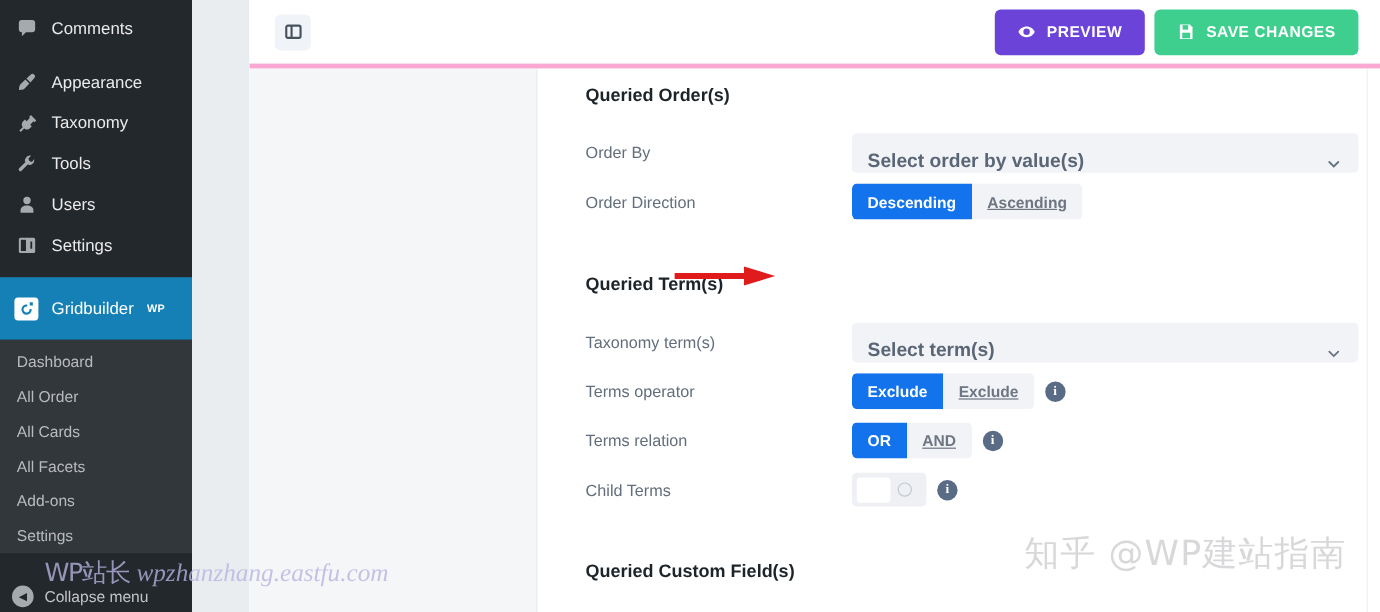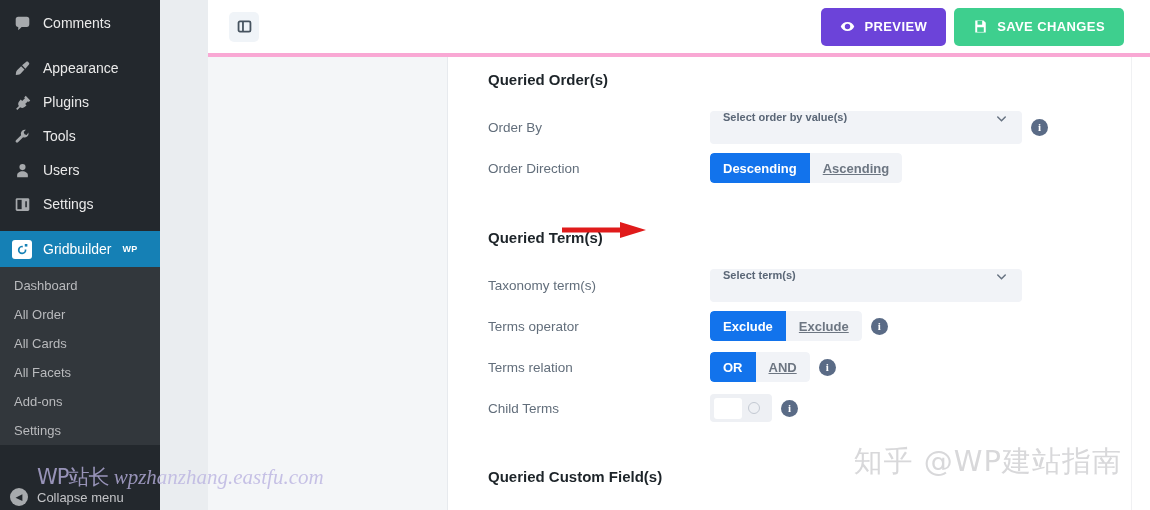--- a/index.html
+++ b/index.html
@@ -39,21 +39,21 @@
     display: inline-flex;
     align-items: center; justify-content: center;
     color: #a7aaad;
     flex: 0 0 20px;
   }
   .wp-menu-item .ic svg { display: block; }
   .wp-menu-item.active {
     background: #1580b5;
     color: #ffffff;
     position: relative;
-    height: 36px;
+    height: 52px;
   }
   .wp-menu-item.active .ic {
     color: #1580b5;
     background: #ffffff;
     border-radius: 3px;
     width: 19px; height: 19px;
   }
   .wp-menu-item.active::after {
     content: "";
     position: absolute;
@@ -235,28 +235,28 @@
     font-size: 13.5px;
     color: #626e7b;
   }
   .row-ctl {
     display: flex;
     align-items: center;
     gap: 9px;
   }
 
   .select {
-    width: 312px;
+    width: 422px;
     height: 33px;
     background: #f1f3f7;
     border-radius: 4px;
     display: flex;
-    align-items: flex-start;
+    align-items: flex-end;
     padding: 0 13px;
-    font-size: 11px;
+    font-size: 16px;
     font-weight: 700;
     color: #5a6676;
     cursor: pointer;
     justify-content: space-between;
   }
   .chev { color: #667281; display: inline-flex; }
 
   .seg {
     display: inline-flex;
     border-radius: 4px;
@@ -349,21 +349,21 @@
       </span>
       <span>Appearance</span>
     </div>
 
     <div class="wp-menu-item">
       <span class="ic">
         <svg width="17" height="17" viewBox="0 0 20 20" fill="currentColor">
             <path d="M13.8 2.2 12 4l.9.9-3.3 3.3L8 6.6 6.2 8.4c-1.6 1.6-1.7 4-.4 5.7l-3.3 3.3 1.4 1.4 3.3-3.3c1.7 1.3 4.1 1.2 5.7-.4l1.8-1.8-1.6-1.6 3.3-3.3.9.9 1.8-1.8-5.3-5.3z"></path>
           </svg>
       </span>
-      <span>Plugins</span>
+      <span>Taxonomy</span>
     </div>
 
     <div class="wp-menu-item">
       <span class="ic">
         <svg width="17" height="17" viewBox="0 0 20 20" fill="currentColor">
             <path d="M17 5.2a4.8 4.8 0 0 1-6.3 5.6l-6 6a1.7 1.7 0 0 1-2.4-2.4l6-6A4.8 4.8 0 0 1 14 2.1l-2.6 2.6.9 2.6 2.6.9L17 5.2z"></path>
           </svg>
       </span>
       <span>Tools</span>
     </div>

